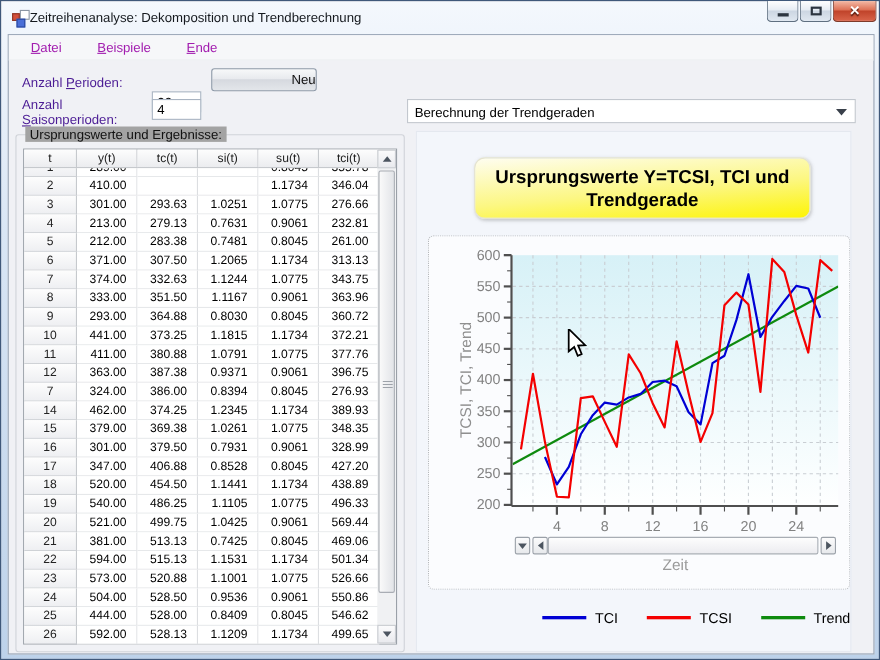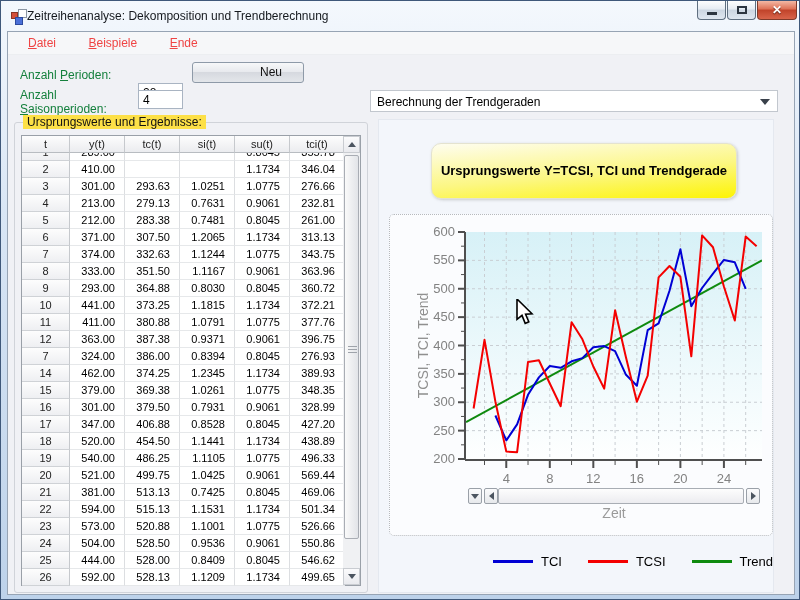--- a/index.html
+++ b/index.html
@@ -24,35 +24,35 @@
   .glyph-min { width:10px; height:3px; background:#2c3540; margin-top:7px; }
   .glyph-max { width:10px; height:8px; border:2px solid #2c3540; background:transparent; }
   .glyph-close { color:#fff; font-size:12px; font-weight:bold; text-shadow:0 1px 1px #5a1d10; }
 
   
   .client { position:absolute; left:6px; top:30px; width:788px; height:564px;
     background:#f0f1f5; border:1px solid #97a4b4; }
 
   .menubar { position:absolute; left:0; top:0; width:100%; height:23px; background:#f6f7f9;
     border-bottom:1px solid #eceef1; }
-  .menu-item { display:inline-block; margin-left:12px; padding:4px 8px 0 8px; font-size:12px; color:#ef4444; }
+  .menu-item { display:inline-block; margin-left:12px; padding:4px 8px 0 8px; font-size:12px; color:#a21caf; }
   .ul { text-decoration:underline; }
 
-  .lbl { position:absolute; font-size:12px; color:#15803d; white-space:nowrap; }
+  .lbl { position:absolute; font-size:12px; color:#4c1d95; white-space:nowrap; }
   .textbox { position:absolute; width:45px; height:19px; background:#fff; border:1px solid #a9b4c2;
     font-size:12px; padding:2px 4px 0 4px; color:#000; }
-  .btn-neu { position:absolute; left:184px; top:30px; width:112px; height:21px;
+  .btn-neu { position:absolute; left:184px; top:30px; width:96px; height:21px;
     border:1px solid #8e9aa8; border-radius:3px;
     background:linear-gradient(180deg,#f7f8f9,#e8eaee 45%,#d6d9df 50%,#e3e6ea);
-    font-size:12px; color:#111; text-align:center; line-height:19px;padding-left:46px; }
+    font-size:12px; color:#111; text-align:right; line-height:19px;padding-left:46px; }
 
   
   .groupbox { position:absolute; left:6px; top:90px; width:354px; height:471px;
     border:1px solid #d0d3d9; border-radius:3px; }
-  .gb-label { position:absolute; left:8px; top:-8px; background:#fde047; padding:0 4px;
+  .gb-label { position:absolute; left:8px; top:-8px; background:#a3a3a3; padding:0 4px;
     font-size:12px; color:#111; white-space:nowrap; }
 
   .grid { position:absolute; left:6px; top:12px; width:340px; height:451px;
     border:1px solid #9aa0a8; background:#fff; }
   .grid-header { position:absolute; left:0; top:0; height:17px; display:flex; }
   .hcell { height:17px; font-size:11px; color:#222; text-align:center; line-height:16px;
     background:linear-gradient(180deg,#fdfdfd,#ebecef); border-right:1px solid #c6c9cd; border-bottom:1px solid #b8bcc1; }
   .grid-bodyclip { position:absolute; left:0; top:17px; width:323px; height:433px; overflow:hidden; }
   .grid-bodyinner { position:absolute; left:0; top:-9px; }
   .grid-row { display:flex; height:17px; }
@@ -85,21 +85,21 @@
 
   
   .rpanel { position:absolute; left:370px; top:87px; width:396px; height:474px;
     background:#f3f6fb; border:1px solid #e4e8ef; }
 
   .banner { position:absolute; left:52px; top:23px; width:306px; height:56px;
     border:1px solid #e4e3cf; border-radius:10px;
     background:linear-gradient(175deg,#fefdf0 0%, #fcf782 55%, #fdf403 100%);
     box-shadow:1px 1px 3px rgba(120,120,120,0.35);
     display:flex; align-items:center; justify-content:center; }
-  .banner-text { font-size:13px; font-weight:bold; color:#000; text-align:center; line-height:1.25; padding:0 8px; }
+  .banner-text { font-size:17px; font-weight:bold; color:#000; text-align:center; line-height:1.25; padding:0 8px; }
 
   .chartpanel { position:absolute; left:10px; top:94px; width:384px; height:322px;
     border:1px dotted #b6b9bd; border-radius:5px; background:#fbfcfe; }
 
   .hscroll { position:absolute; left:78px; top:273px; width:292px; height:16px; }
   .hs-btn { position:absolute; top:0; width:14px; height:16px;
     background:linear-gradient(180deg,#fbfbfc,#e7e9ec); border:1px solid #9aa0a8; border-radius:2px;
     display:flex; align-items:center; justify-content:center; }
   .hs-track { position:absolute; left:30px; top:0; width:246px; height:16px; border:1px solid #a8adb4;
     background:linear-gradient(180deg,#fdfdfd,#ececf0); border-radius:2px; }

